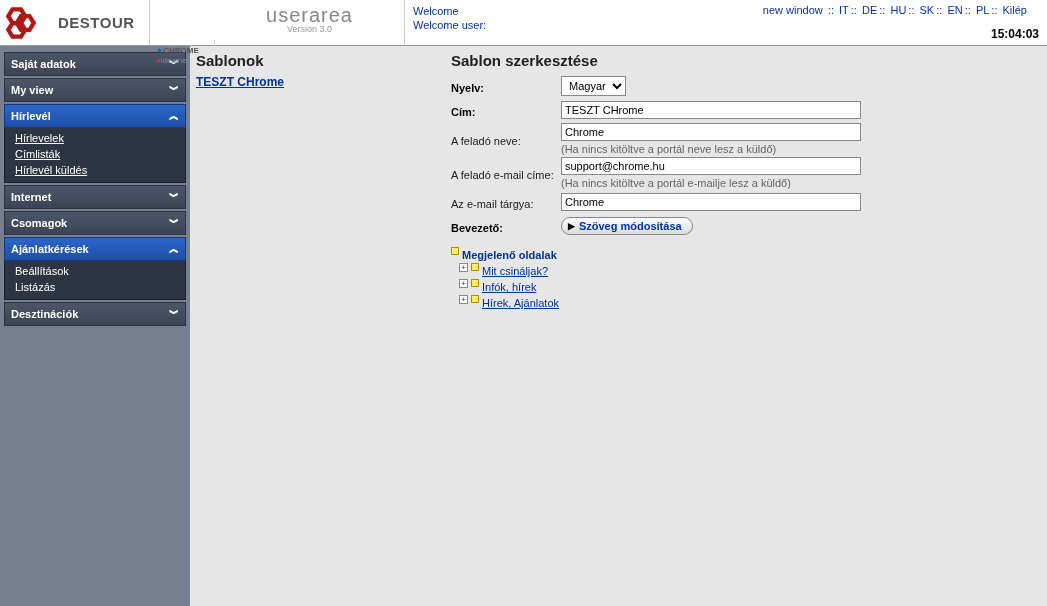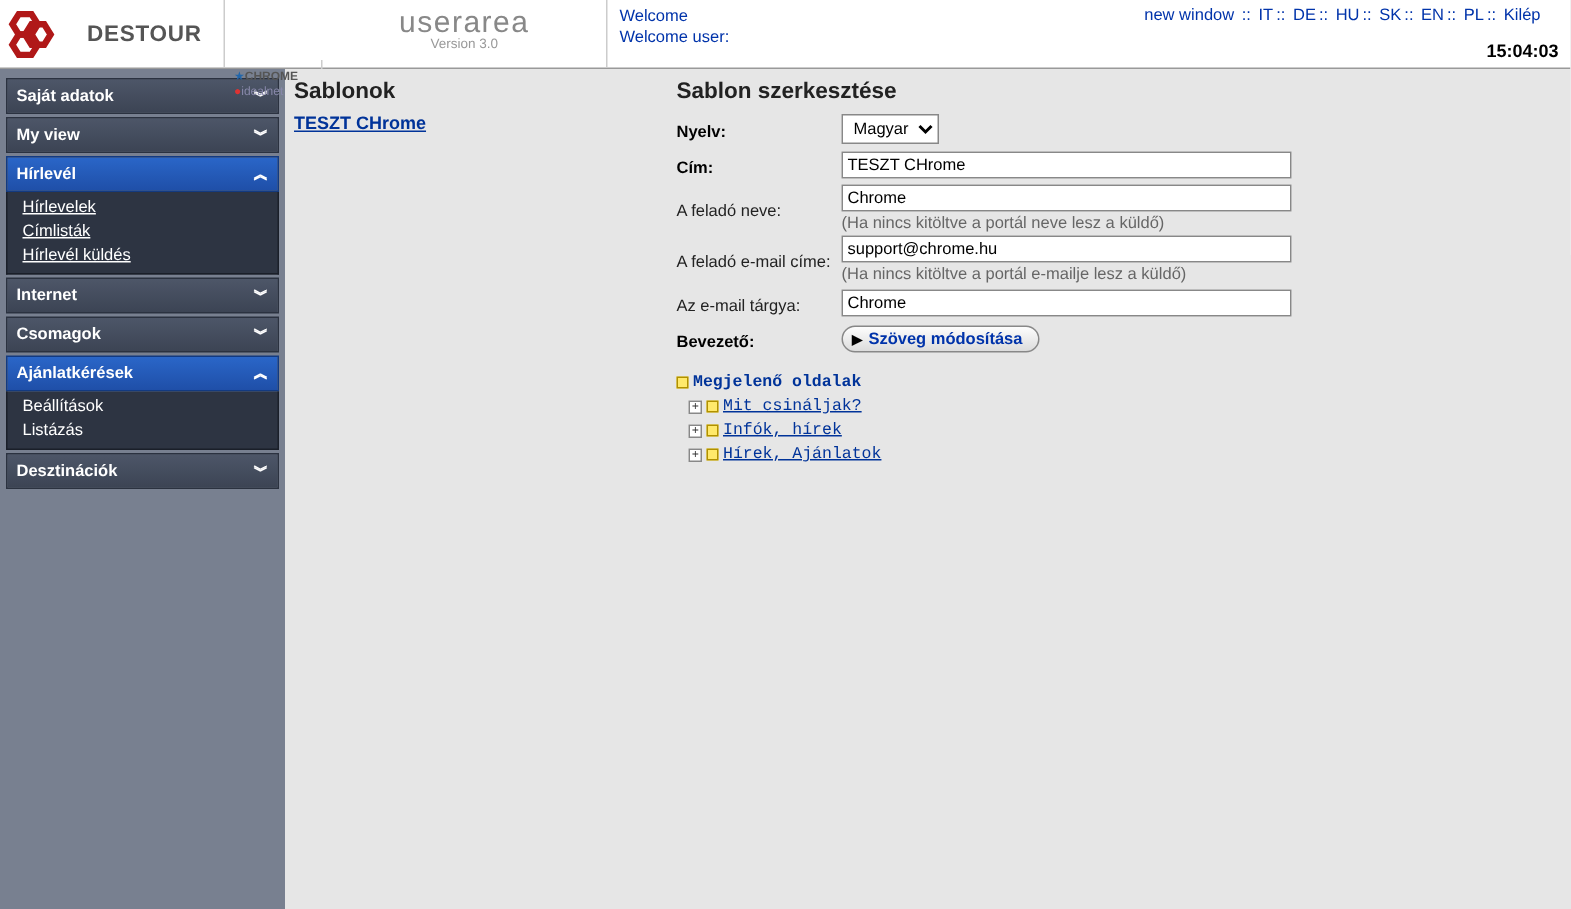--- a/index.html
+++ b/index.html
@@ -46,21 +46,21 @@
   .form-row label { width: 110px; color: #222; padding-top: 3px;}
   .form-row label.bold { font-weight: bold; color: #000;}
   .form-row .field { flex: 1; }
   select, input[type=text] { border: 1px solid #888; font-size: 11px; padding: 2px 3px; }
   input[type=text] { width: 300px; }
   select { background: #fff; }
   .hint { color: #666; font-size: 11px; margin-top: 2px;}
   .btn-oval { display:inline-flex; align-items:center; border:1px solid #888; border-radius: 10px; padding: 2px 10px 2px 6px; background: linear-gradient(#fdfdfd,#dcdcdc); color:#0033aa; font-weight:bold; cursor:pointer; font-size:11px;}
   .btn-oval .play { color:#000; margin-right:4px; font-size:9px;}
   .tree { margin-top: 10px; font-size: 11px; color:#003399;}
-  .tree .node { display:flex; align-items:center; line-height:16px;font-family:Liberation Mono, monospace;}
+  .tree .node { display:flex; align-items:flex-start; line-height:16px;}
   .tree .sq { width:8px; height:8px; border:1px solid #b09000; background:#ffe96b; display:inline-block; margin-right:3px;}
   .tree .plus { width:9px; height:9px; border:1px solid #888; font-size:8px; line-height:8px; text-align:center; margin-right:3px; background:#fff; color:#333;}
   .tree .root { font-weight:bold; color:#003399;}
   .tree .child { margin-left: 8px;}
   .tree a { color:#003399; text-decoration: underline; cursor:pointer;}
 </style>
 </head>
 <body>
 
 <div class="header">

